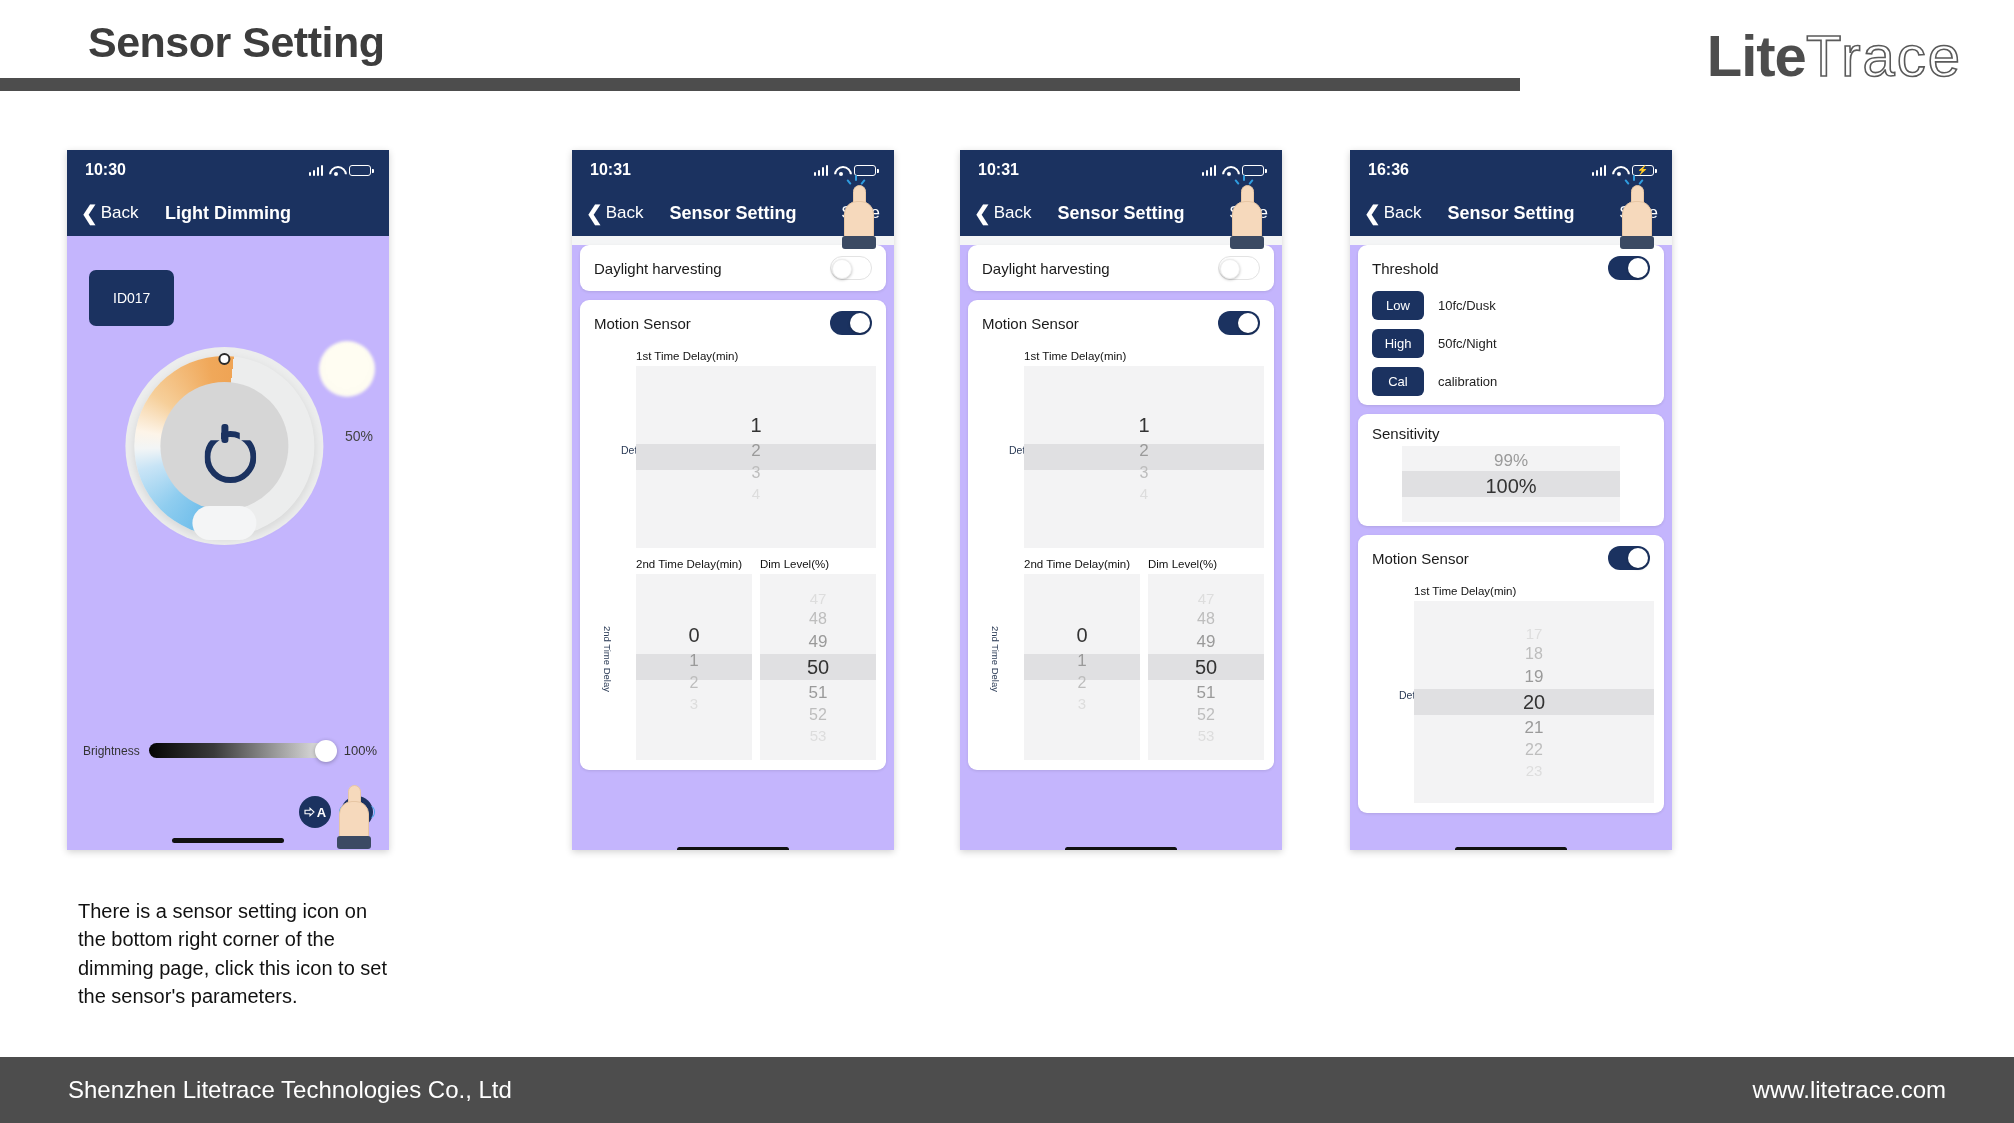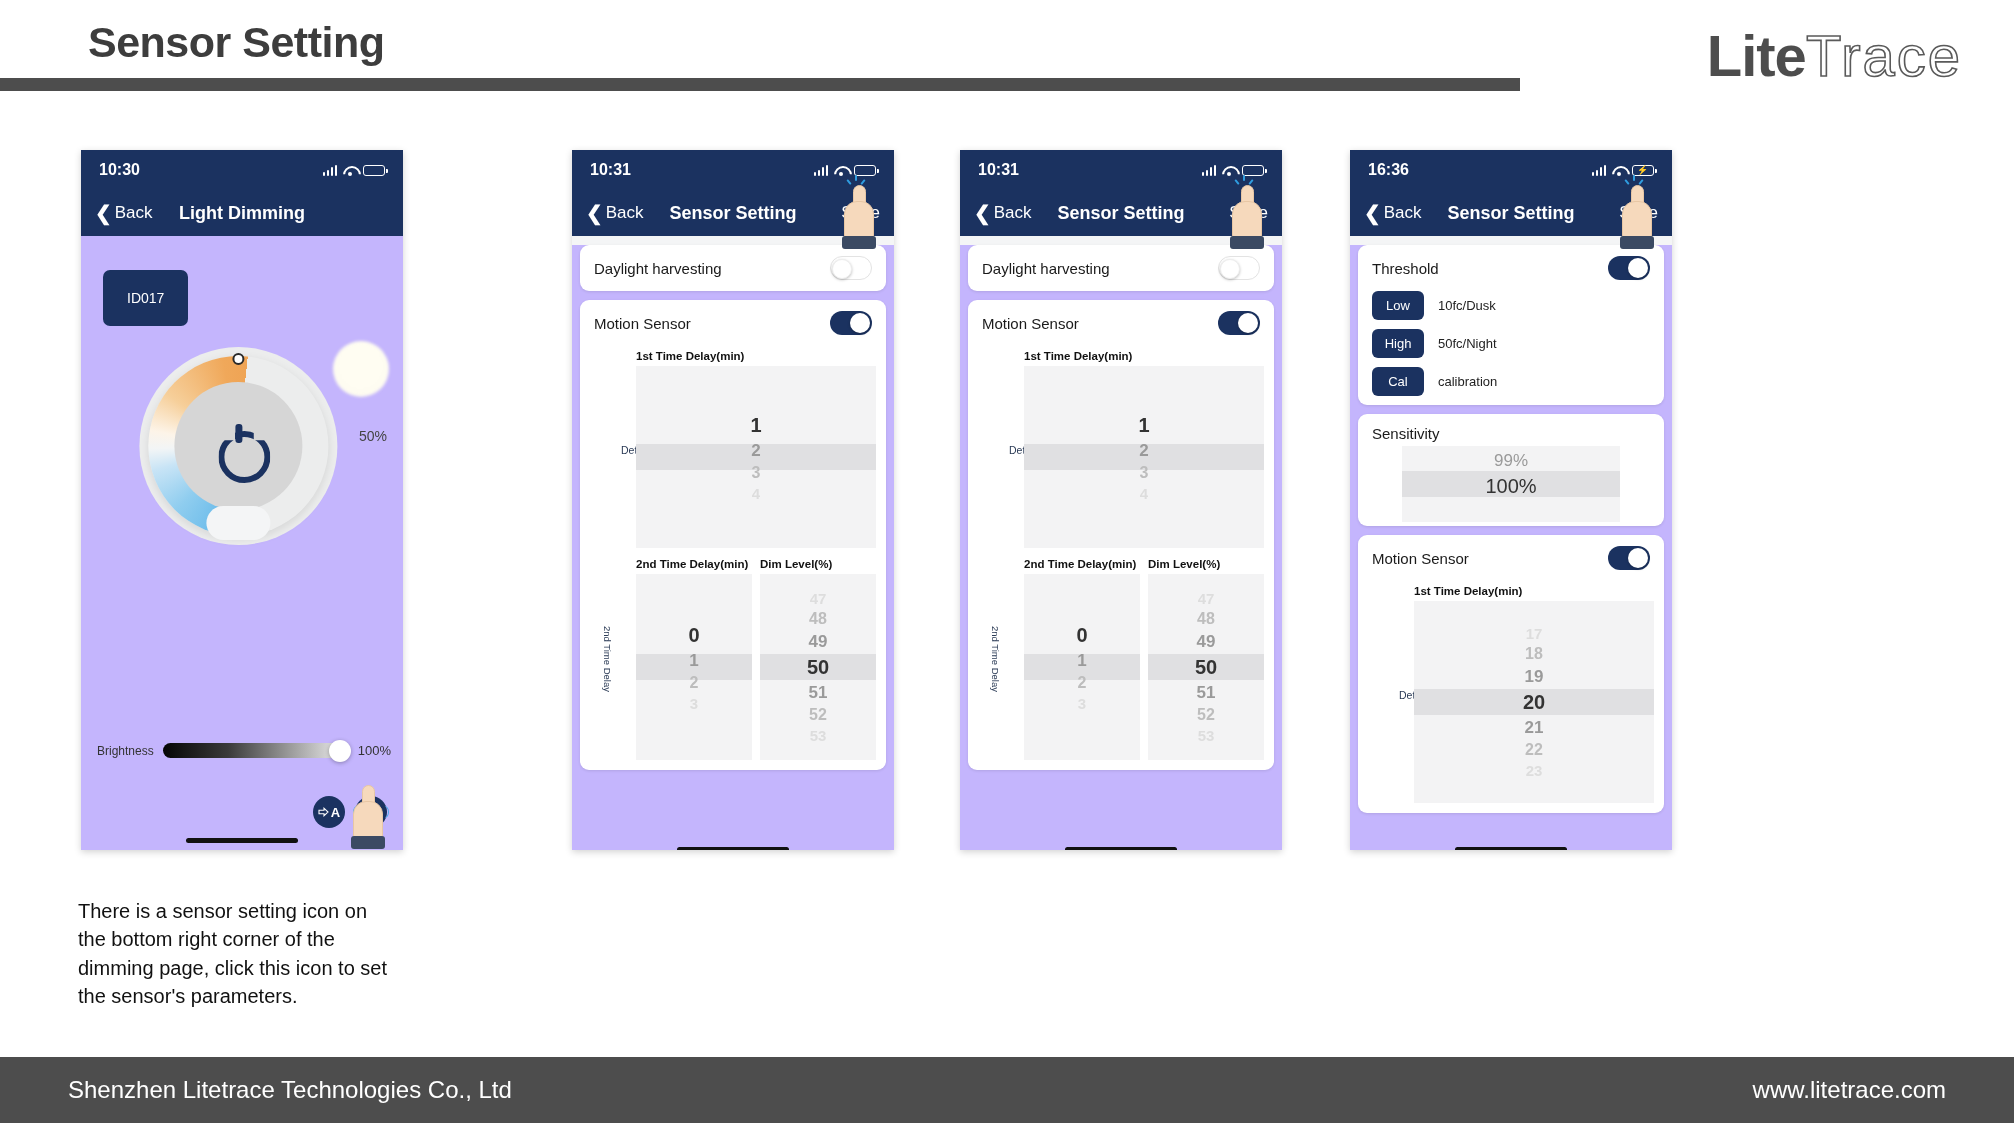--- a/index.html
+++ b/index.html
@@ -225,21 +225,21 @@
   .ms-rail { width:46px; flex:none; display:flex; flex-direction:row; align-items:center;gap:31px; }
   .bulb { width:26px; height:30px; position:relative; color:#1b3260; }
   .bulb svg { width:100%; height:100%; }
   .rail-cap { font-size:10.5px; color:#2a3a55; margin-top:1px; white-space:nowrap; }
   .rail-line { flex:1; width:1.6px; background:#1b3260; position:relative; margin:5px 0; }
   .rail-vtext {
     position:absolute; left:-16px; top:50%;
     transform:translateY(-50%) rotate(90deg);
     font-size:9.5px; color:#2a3a55; white-space:nowrap;
   }
-  .ms-cols { flex:1; display:flex; gap:8px;font-weight:bold; }
+  .ms-cols { flex:1; display:flex; gap:8px; }
   .ms-col { flex:1; display:flex; flex-direction:column; }
   .col-title { font-size:11.5px; color:#111; margin-bottom:4px; white-space:nowrap; }
 
   
   .hand {
     position:absolute; width:40px; height:62px; z-index:30; pointer-events:none;
   }
   .hand .palm {
     position:absolute; left:4px; top:16px; width:30px;height:42px;
     background:#f6d9bc; border-radius:13px 13px 8px 8px;
@@ -279,21 +279,21 @@
 
 <div class="page">
 
   <div class="hdr-title">Sensor Setting</div>
   <div class="hdr-rule"></div>
   <div class="logo">
     <span class="logo-lite">Lite</span>
     <span class="logo-trace">Trace</span>
   </div>
 
-  <div class="phone" style="left:81px; top:150px; width:322px; height:700px;">
+  <div class="phone" style="left:67px; top:150px; width:322px; height:700px;">
     <div class="statusbar">
       <span>10:30</span>
       <span class="sb-icons">
         <span class="sig">
             <i></i>
             <i></i>
             <i></i>
             <i></i>
           </span>
         <span class="wifi"></span>

